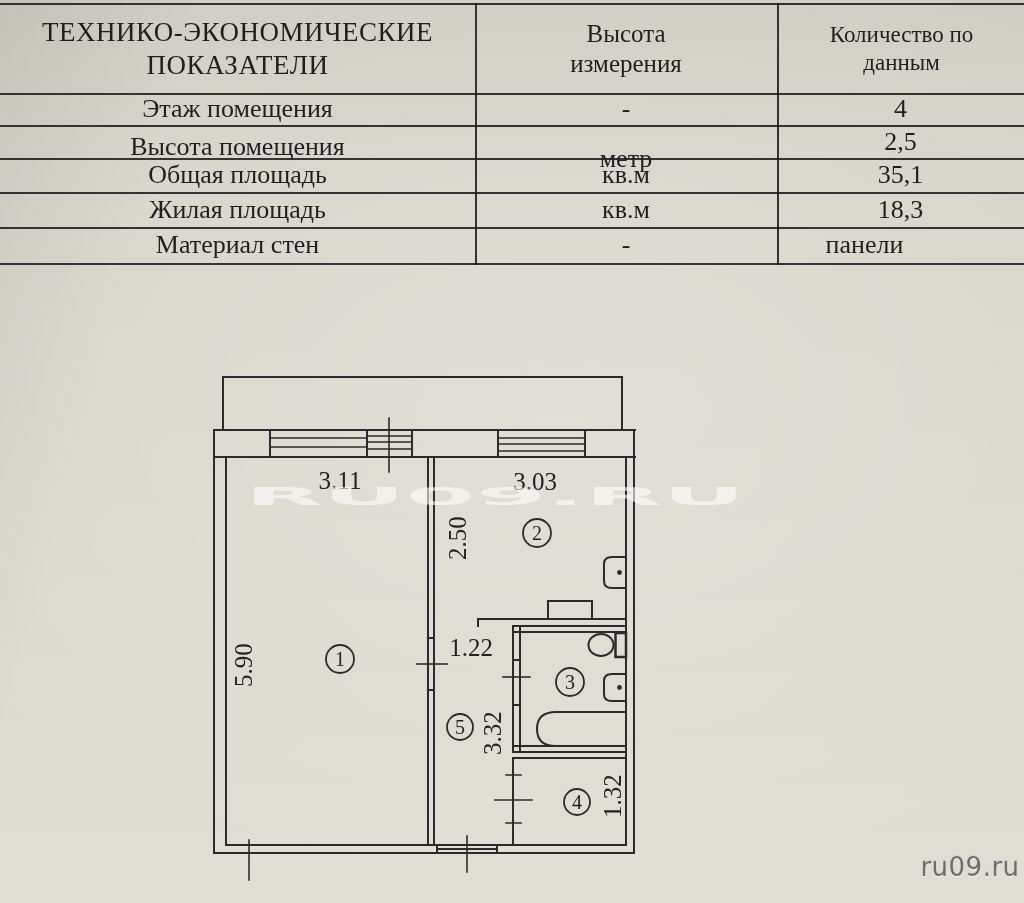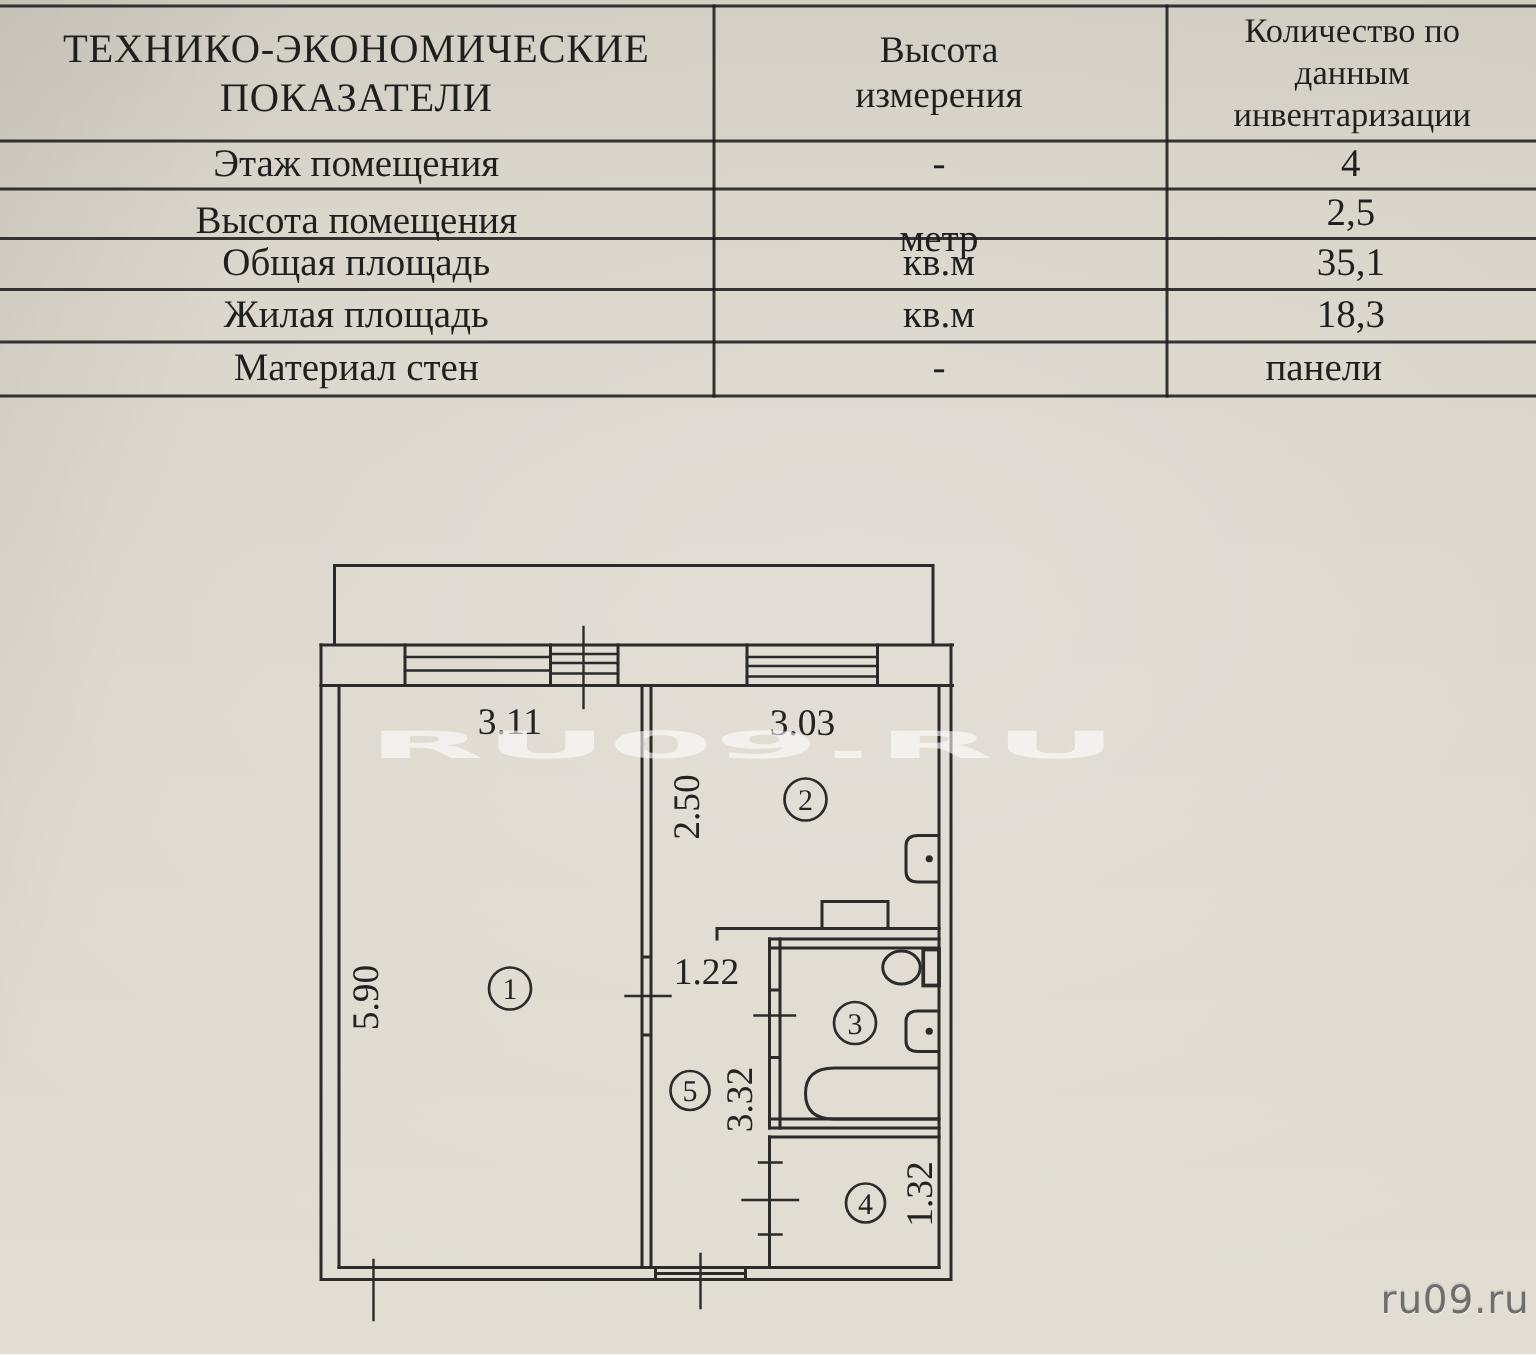--- a/index.html
+++ b/index.html
@@ -56,42 +56,41 @@
       <span>ТЕХНИКО-ЭКОНОМИЧЕСКИЕ</span>
       <span>ПОКАЗАТЕЛИ</span>
     </div>
     <div class="cell h2" style="left:475px;top:5px;width:302px;height:88px">
       <span>Высота</span>
       <span>измерения</span>
     </div>
     <div class="cell h3" style="left:777px;top:5px;width:249px;height:88px">
       <span>Количество по</span>
       <span>данным</span>
-      <span>инвентаризации</span>
     </div>
 
     <div class="cell single rowtxt" style="left:0;top:93px;width:475px;height:32px">Этаж помещения</div>
     <div class="cell single rowtxt" style="left:475px;top:93px;width:302px;height:32px">-</div>
     <div class="cell single rowtxt" style="left:777px;top:93px;width:247px;height:32px">4</div>
 
     <div class="cell single rowtxt" style="left:0;top:123px;width:475px;height:48px">Высота помещения</div>
     <div class="cell single rowtxt" style="left:475px;top:142px;width:302px;height:33px">метр</div>
     <div class="cell single rowtxt" style="left:777px;top:125px;width:247px;height:33px">2,5</div>
 
     <div class="cell single rowtxt" style="left:0;top:158px;width:475px;height:34px">Общая площадь</div>
     <div class="cell single rowtxt" style="left:475px;top:158px;width:302px;height:34px">кв.м</div>
     <div class="cell single rowtxt" style="left:777px;top:158px;width:247px;height:34px">35,1</div>
 
     <div class="cell single rowtxt" style="left:0;top:192px;width:475px;height:35px">Жилая площадь</div>
     <div class="cell single rowtxt" style="left:475px;top:192px;width:302px;height:35px">кв.м</div>
     <div class="cell single rowtxt" style="left:777px;top:192px;width:247px;height:35px">18,3</div>
 
     <div class="cell single rowtxt" style="left:0;top:227px;width:475px;height:36px">Материал стен</div>
     <div class="cell single rowtxt" style="left:475px;top:227px;width:302px;height:36px">-</div>
-    <div class="cell single rowtxt" style="left:759px;top:227px;width:247px;height:36px">панели</div>
+    <div class="cell single rowtxt" style="left:741px;top:227px;width:247px;height:36px">панели</div>
   </div>
 
   <svg class="plan" width="1024" height="903" viewBox="0 0 1024 903">
     <g stroke="#2b2b2b" stroke-width="2" fill="none" stroke-linecap="square">
 
       <path d="M223,429 L223,377 L622,377 L622,429"></path>
 
       <path d="M214,430 H635"></path>
       <path d="M214,457 H635"></path>
       <path d="M270,430 V457 M367,430 V457 M412,430 V457 M498,430 V457 M585,430 V457"></path>

